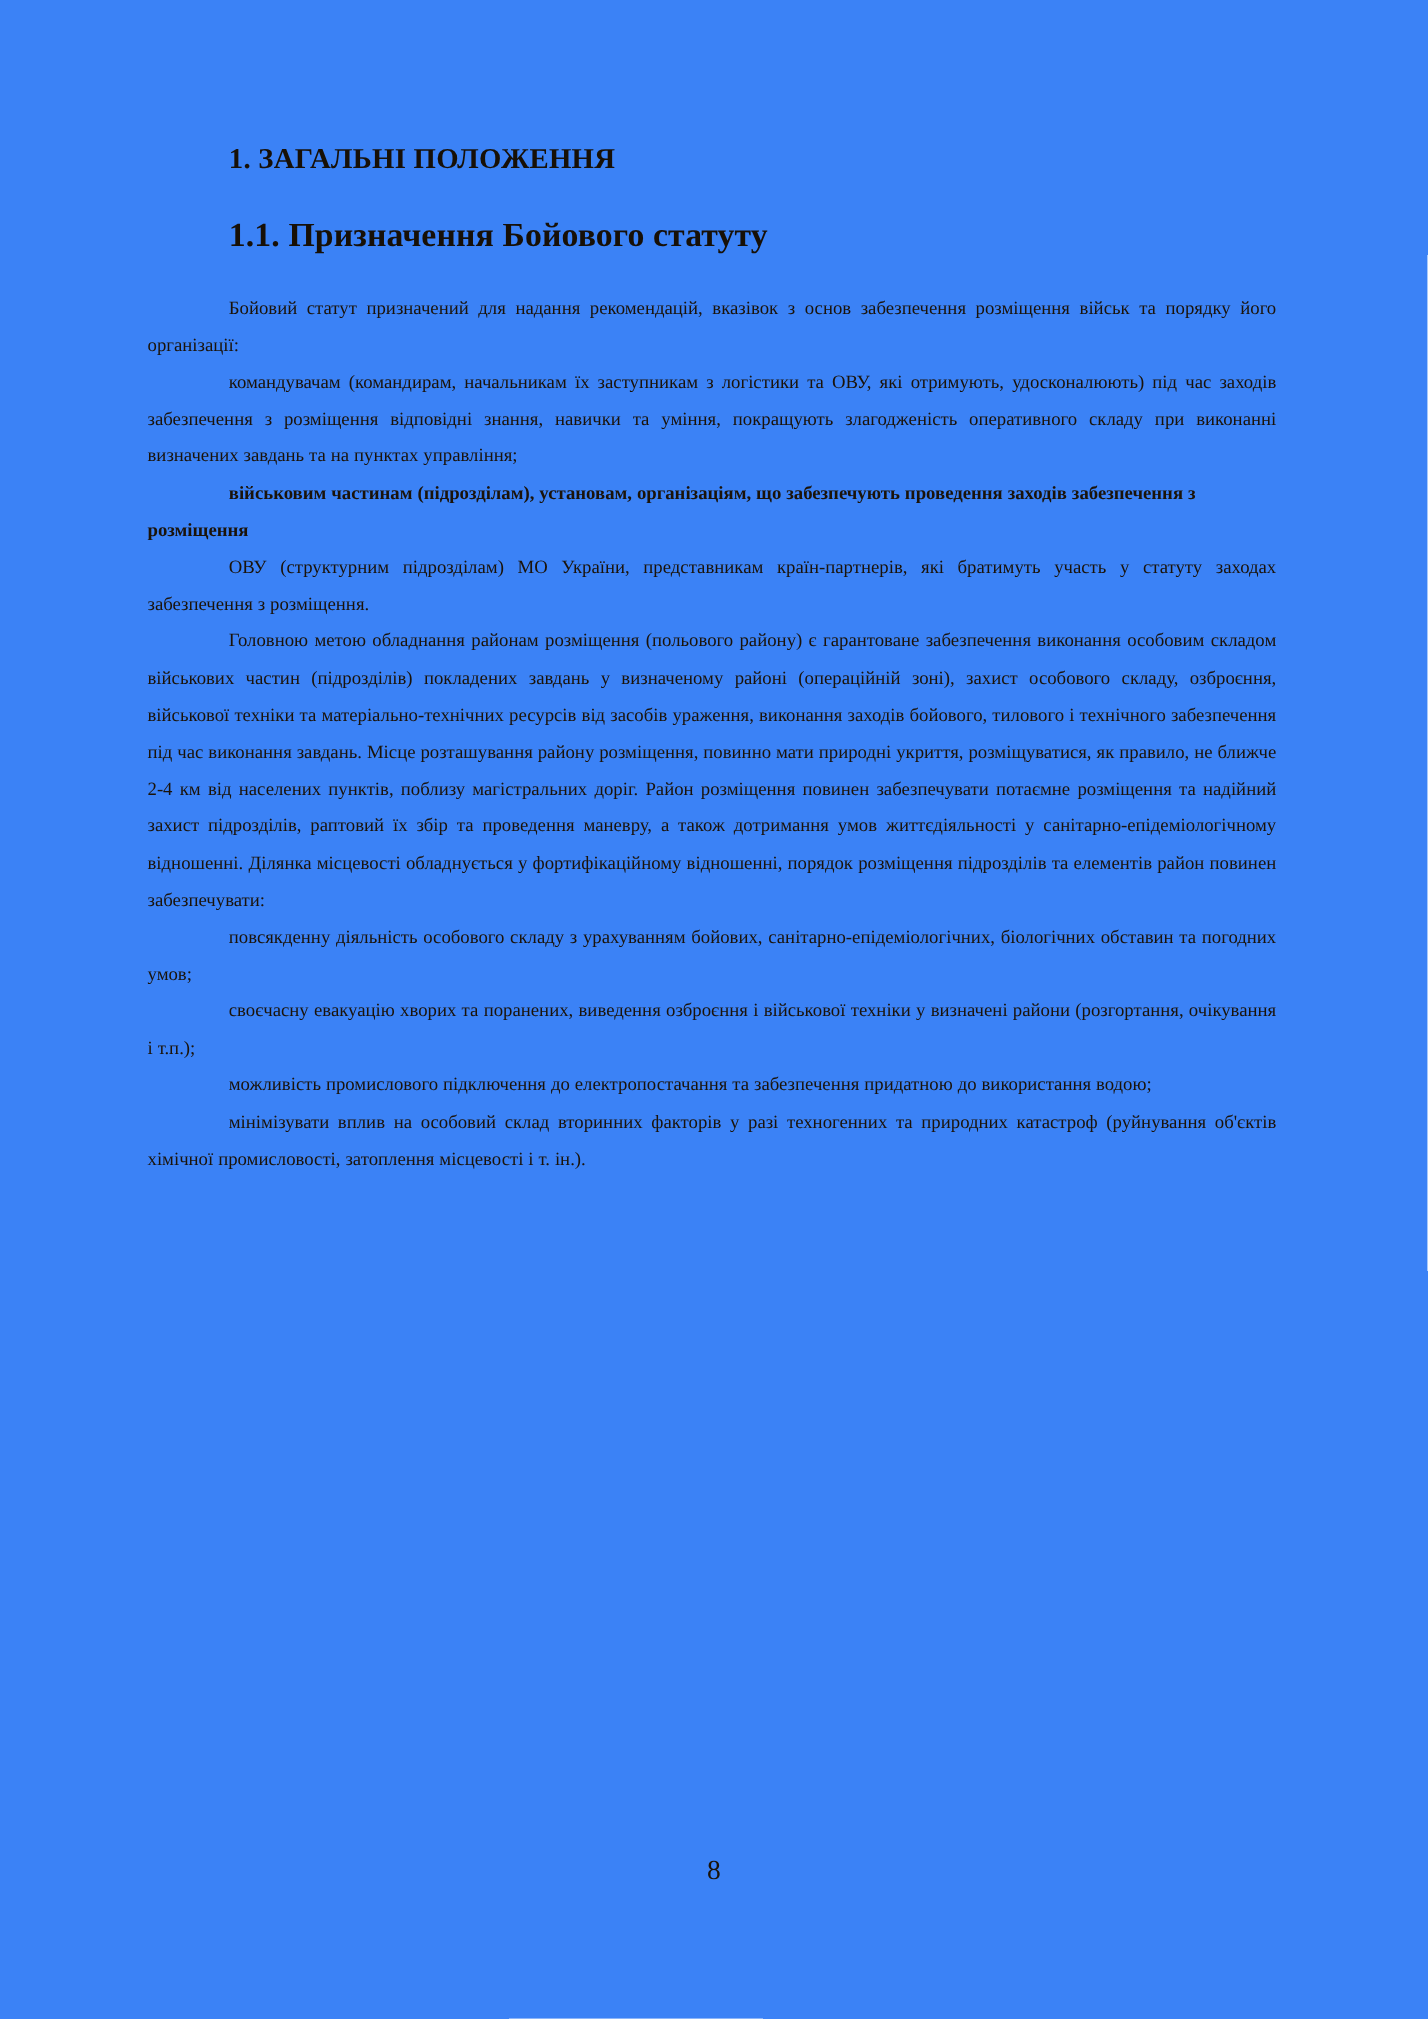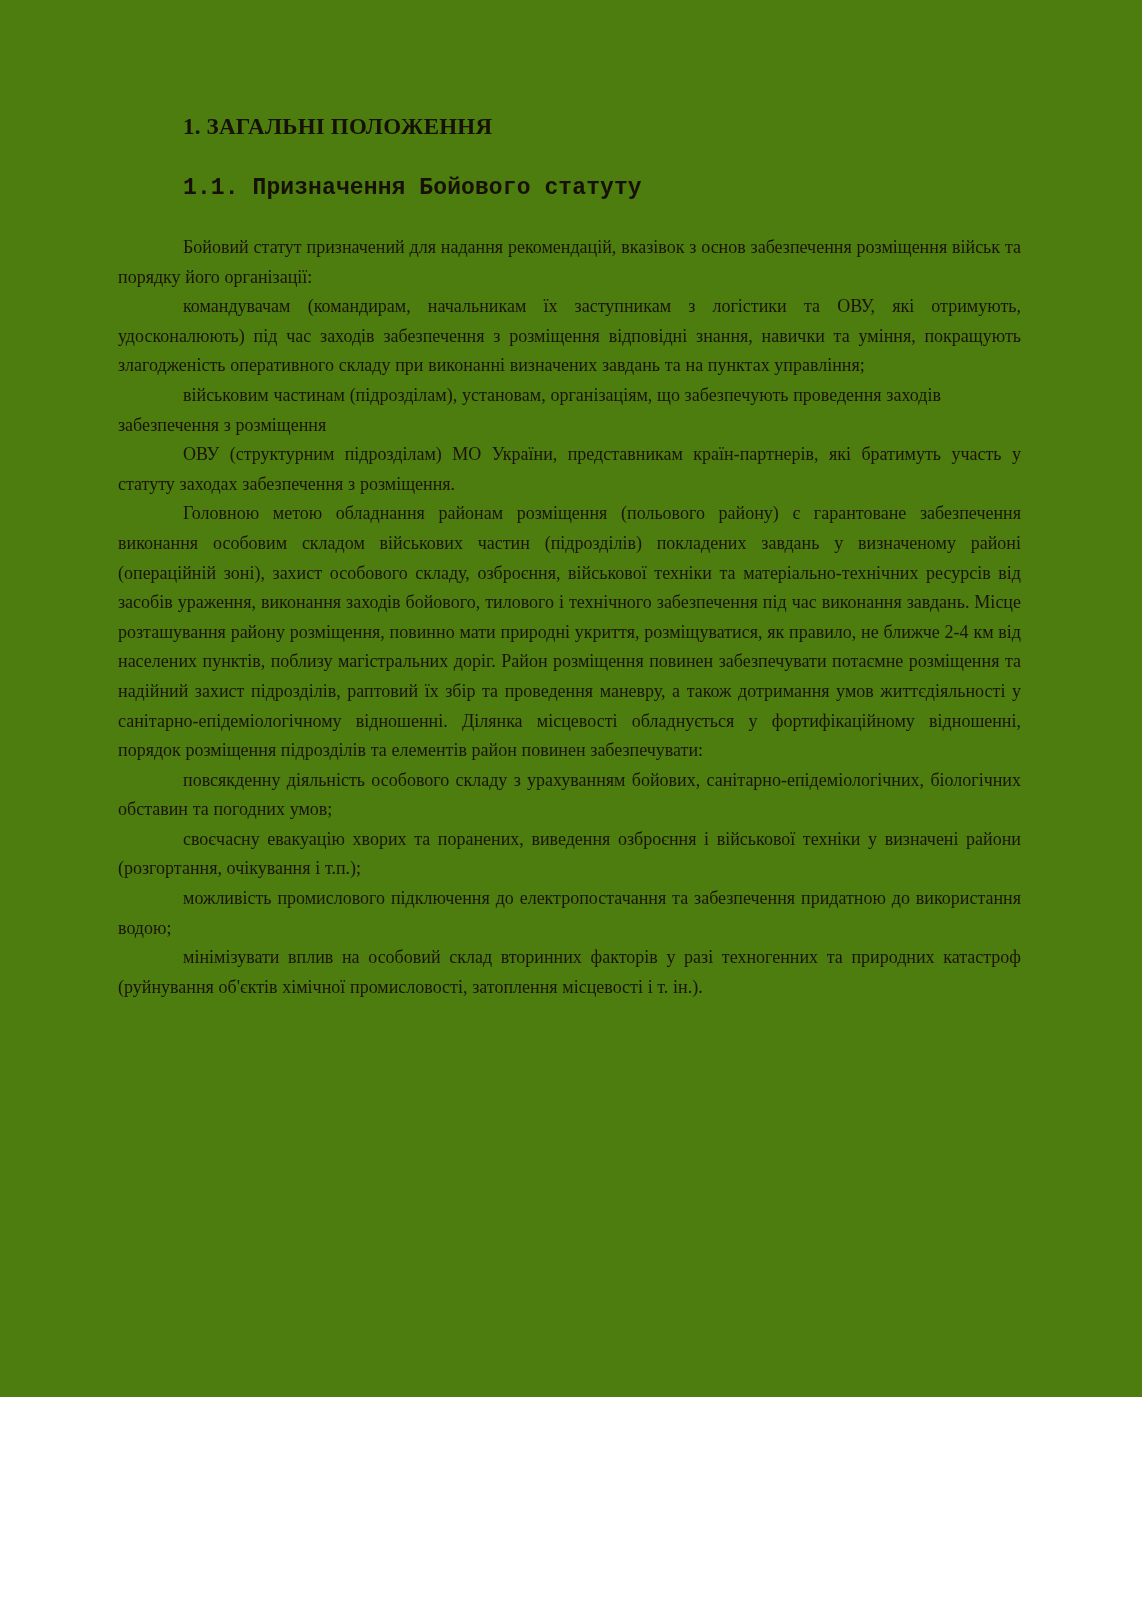--- a/index.html
+++ b/index.html
@@ -3,22 +3,22 @@
 <meta charset="utf-8">
 <style>
   html, body {
     margin: 0;
     padding: 0;
     background: #ffffff;
   }
   .page {
     position: relative;
     width: 1142px;
-    height: 1397px;
-    background: #4d7c0f;
+    height: 1615px;
+    background: #3b82f6;
     margin: 0 auto;
     overflow: hidden;
     font-family: "Liberation Serif", "DejaVu Serif", serif;
     color: #1a1208;
   }
   .content {
     position: absolute;
     left: 118px;
     top: 112px;
     width: 903px;
@@ -27,46 +27,46 @@
     font-size: 23px;
     font-weight: bold;
     margin: 0 0 0 0;
     padding: 0;
     text-indent: 65px;
     line-height: 30px;
     letter-spacing: 0.2px;
     color: #171007;
   }
   h2.doc-h2 {
-    font-size: 23px;
+    font-size: 27px;
     font-weight: bold;
     margin: 31px 0 0 0;
     padding: 0;
     text-indent: 65px;
     line-height: 30px;
     letter-spacing: 0.1px;
     color: #171007;
-    font-family: Liberation Mono, monospace;
   }
   .body-block {
     margin-top: 30px;
   }
   p.para {
-    font-size: 18px;
+    font-size: 15px;
     line-height: 29.6px;
     margin: 0;
     padding: 0;
     text-align: justify;
     text-indent: 65px;
     text-justify: inter-word;
     color: #1b1309;
     word-spacing: 0.2px;
   }
   p.para.nojust {
     text-align: left;
+    font-weight: bold;
   }
   .page-number {
     position: absolute;
     left: 0;
     top: 1482px;
     width: 1142px;
     text-align: center;
     font-size: 22px;
     line-height: 28px;
     color: #1b1309;

